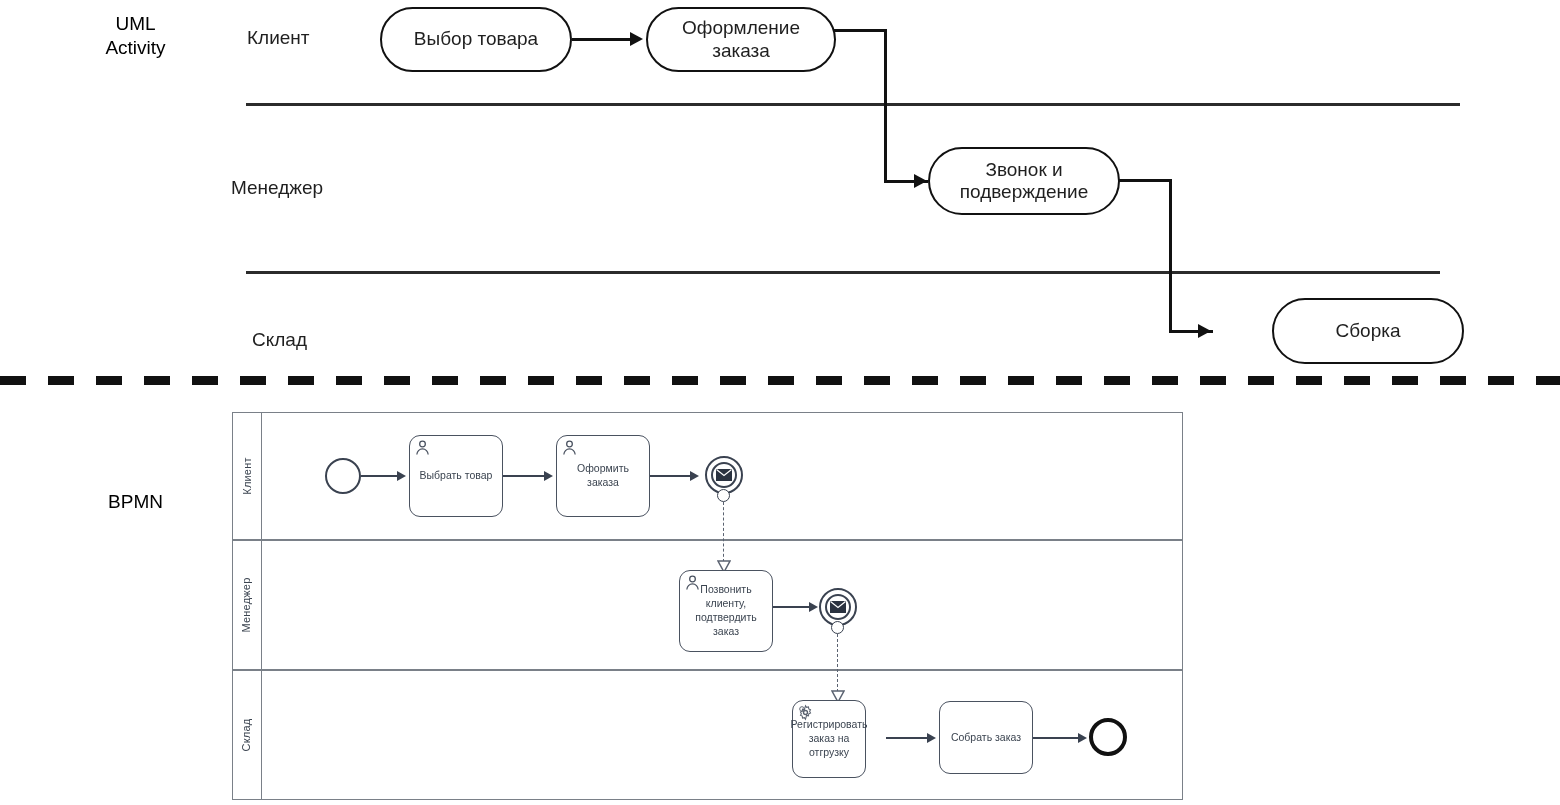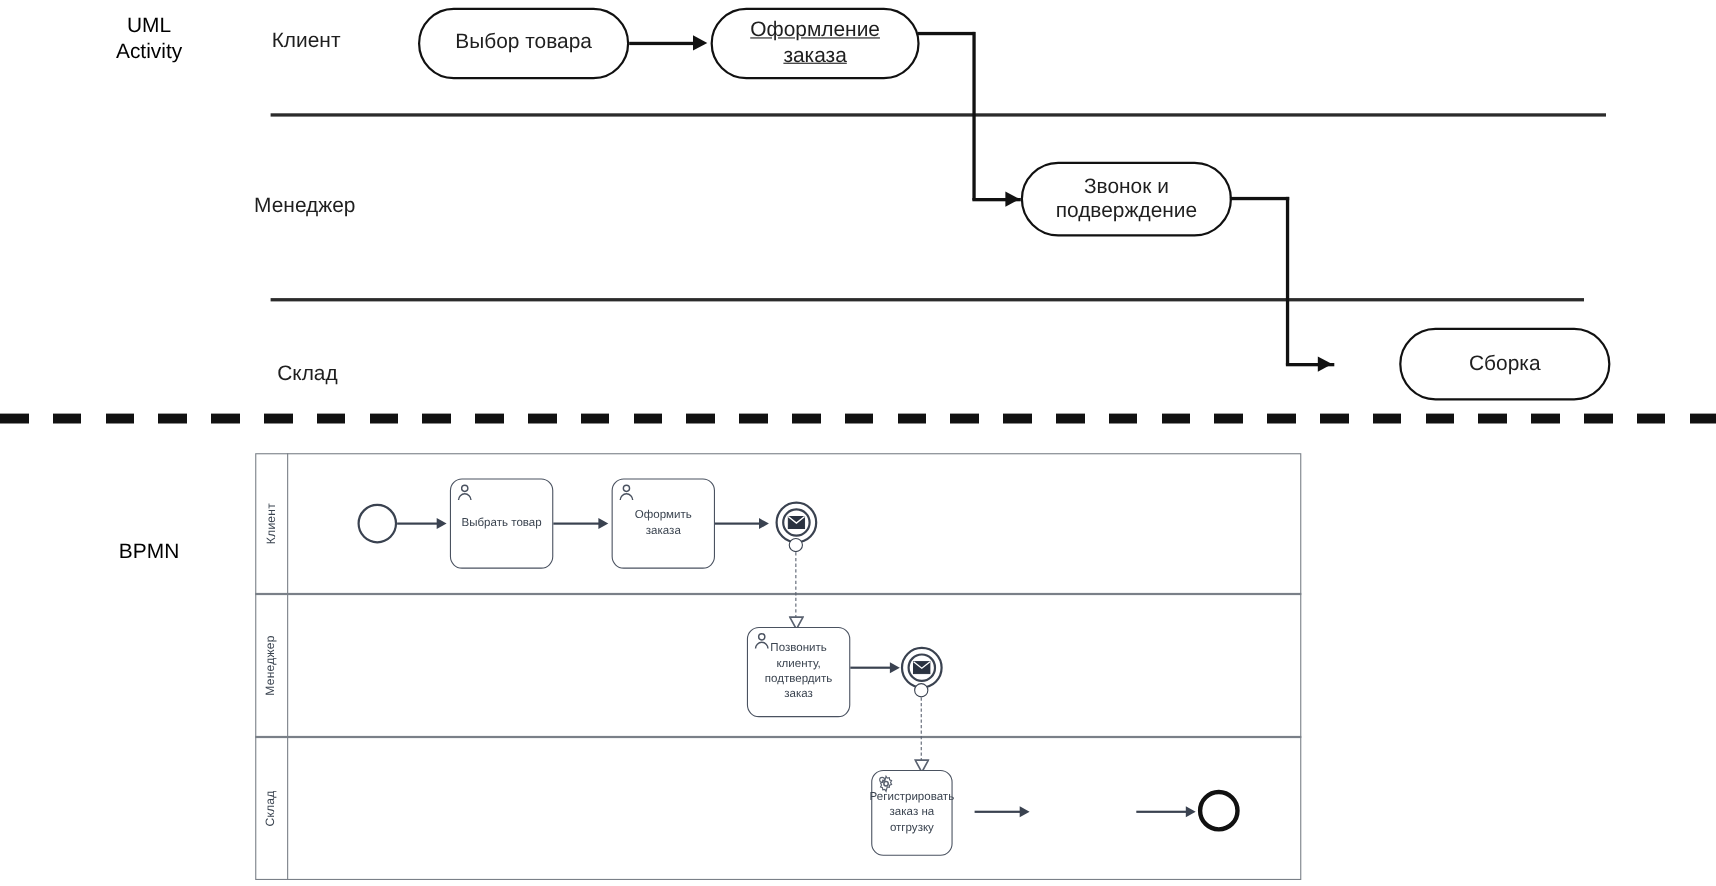--- a/index.html
+++ b/index.html
@@ -171,21 +171,21 @@
   <div class="abs uml-lane-label" style="left:252px; top:329px;">Склад</div>
 
   <div class="abs uml-sep" style="left:246px; top:103px; width:1214px;"></div>
   <div class="abs uml-sep" style="left:246px; top:271px; width:1194px;"></div>
 
   <div class="abs uml-node" style="left:380px; top:7px; width:192px; height:65px;">Выбор товара</div>
 
   <div class="abs flow-h" style="left:572px; top:38px; width:60px;"></div>
   <div class="abs arrow-r" style="left:630px; top:32px;"></div>
 
-  <div class="abs uml-node" style="left:646px; top:7px; width:190px; height:65px;text-decoration:underline;">Оформление заказа</div>
+  <div class="abs uml-node" style="left:646px; top:7px; width:190px; height:65px;">Оформление заказа</div>
 
   <div class="abs flow-h" style="left:834px; top:29px; width:52px;"></div>
   <div class="abs flow-v" style="left:884px; top:29px; height:153px;"></div>
   <div class="abs flow-h" style="left:884px; top:180px; width:44px;"></div>
   <div class="abs arrow-r" style="left:914px; top:174px;"></div>
 
   <div class="abs uml-node" style="left:928px; top:147px; width:192px; height:68px;">Звонок и подверждение</div>
 
   <div class="abs flow-h" style="left:1118px; top:179px; width:54px;"></div>
   <div class="abs flow-v" style="left:1169px; top:179px; height:153px;"></div>
@@ -290,19 +290,20 @@
     <svg class="task-icon" viewBox="0 0 24 24">
       <path d="M12 8.2a3.8 3.8 0 1 0 0 7.6 3.8 3.8 0 0 0 0-7.6zm0 2a1.8 1.8 0 1 1 0 3.6 1.8 1.8 0 0 1 0-3.6z" fill="#5a6270"></path>
       <path d="M12 2.4l1.5 2.3 2.7-.5.4 2.7 2.5 1.1-1.3 2.4 1.3 2.4-2.5 1.1-.4 2.7-2.7-.5L12 21.6l-1.5-2.3-2.7.5-.4-2.7-2.5-1.1 1.3-2.4-1.3-2.4 2.5-1.1.4-2.7 2.7.5z" fill="none" stroke="#5a6270" stroke-width="1.5"></path>
       <circle cx="7" cy="7" r="3.2" fill="none" stroke="#5a6270" stroke-width="1.4"></circle>
     </svg>
   </div>
 
   <div class="abs seq-h" style="left:886px; top:737px; width:43px;"></div>
   <div class="abs seq-arrow" style="left:927px; top:733px;"></div>
 
+  <div class="abs bpmn-task" style="left:939px; top:701px; width:94px; height:73px;">Собрать заказ</div>
 
   <div class="abs seq-h" style="left:1033px; top:737px; width:47px;"></div>
   <div class="abs seq-arrow" style="left:1078px; top:733px;"></div>
 
   <div class="abs bpmn-end" style="left:1089px; top:718px; width:38px; height:38px;"></div>
 
 </div>
 
 </body></html>

